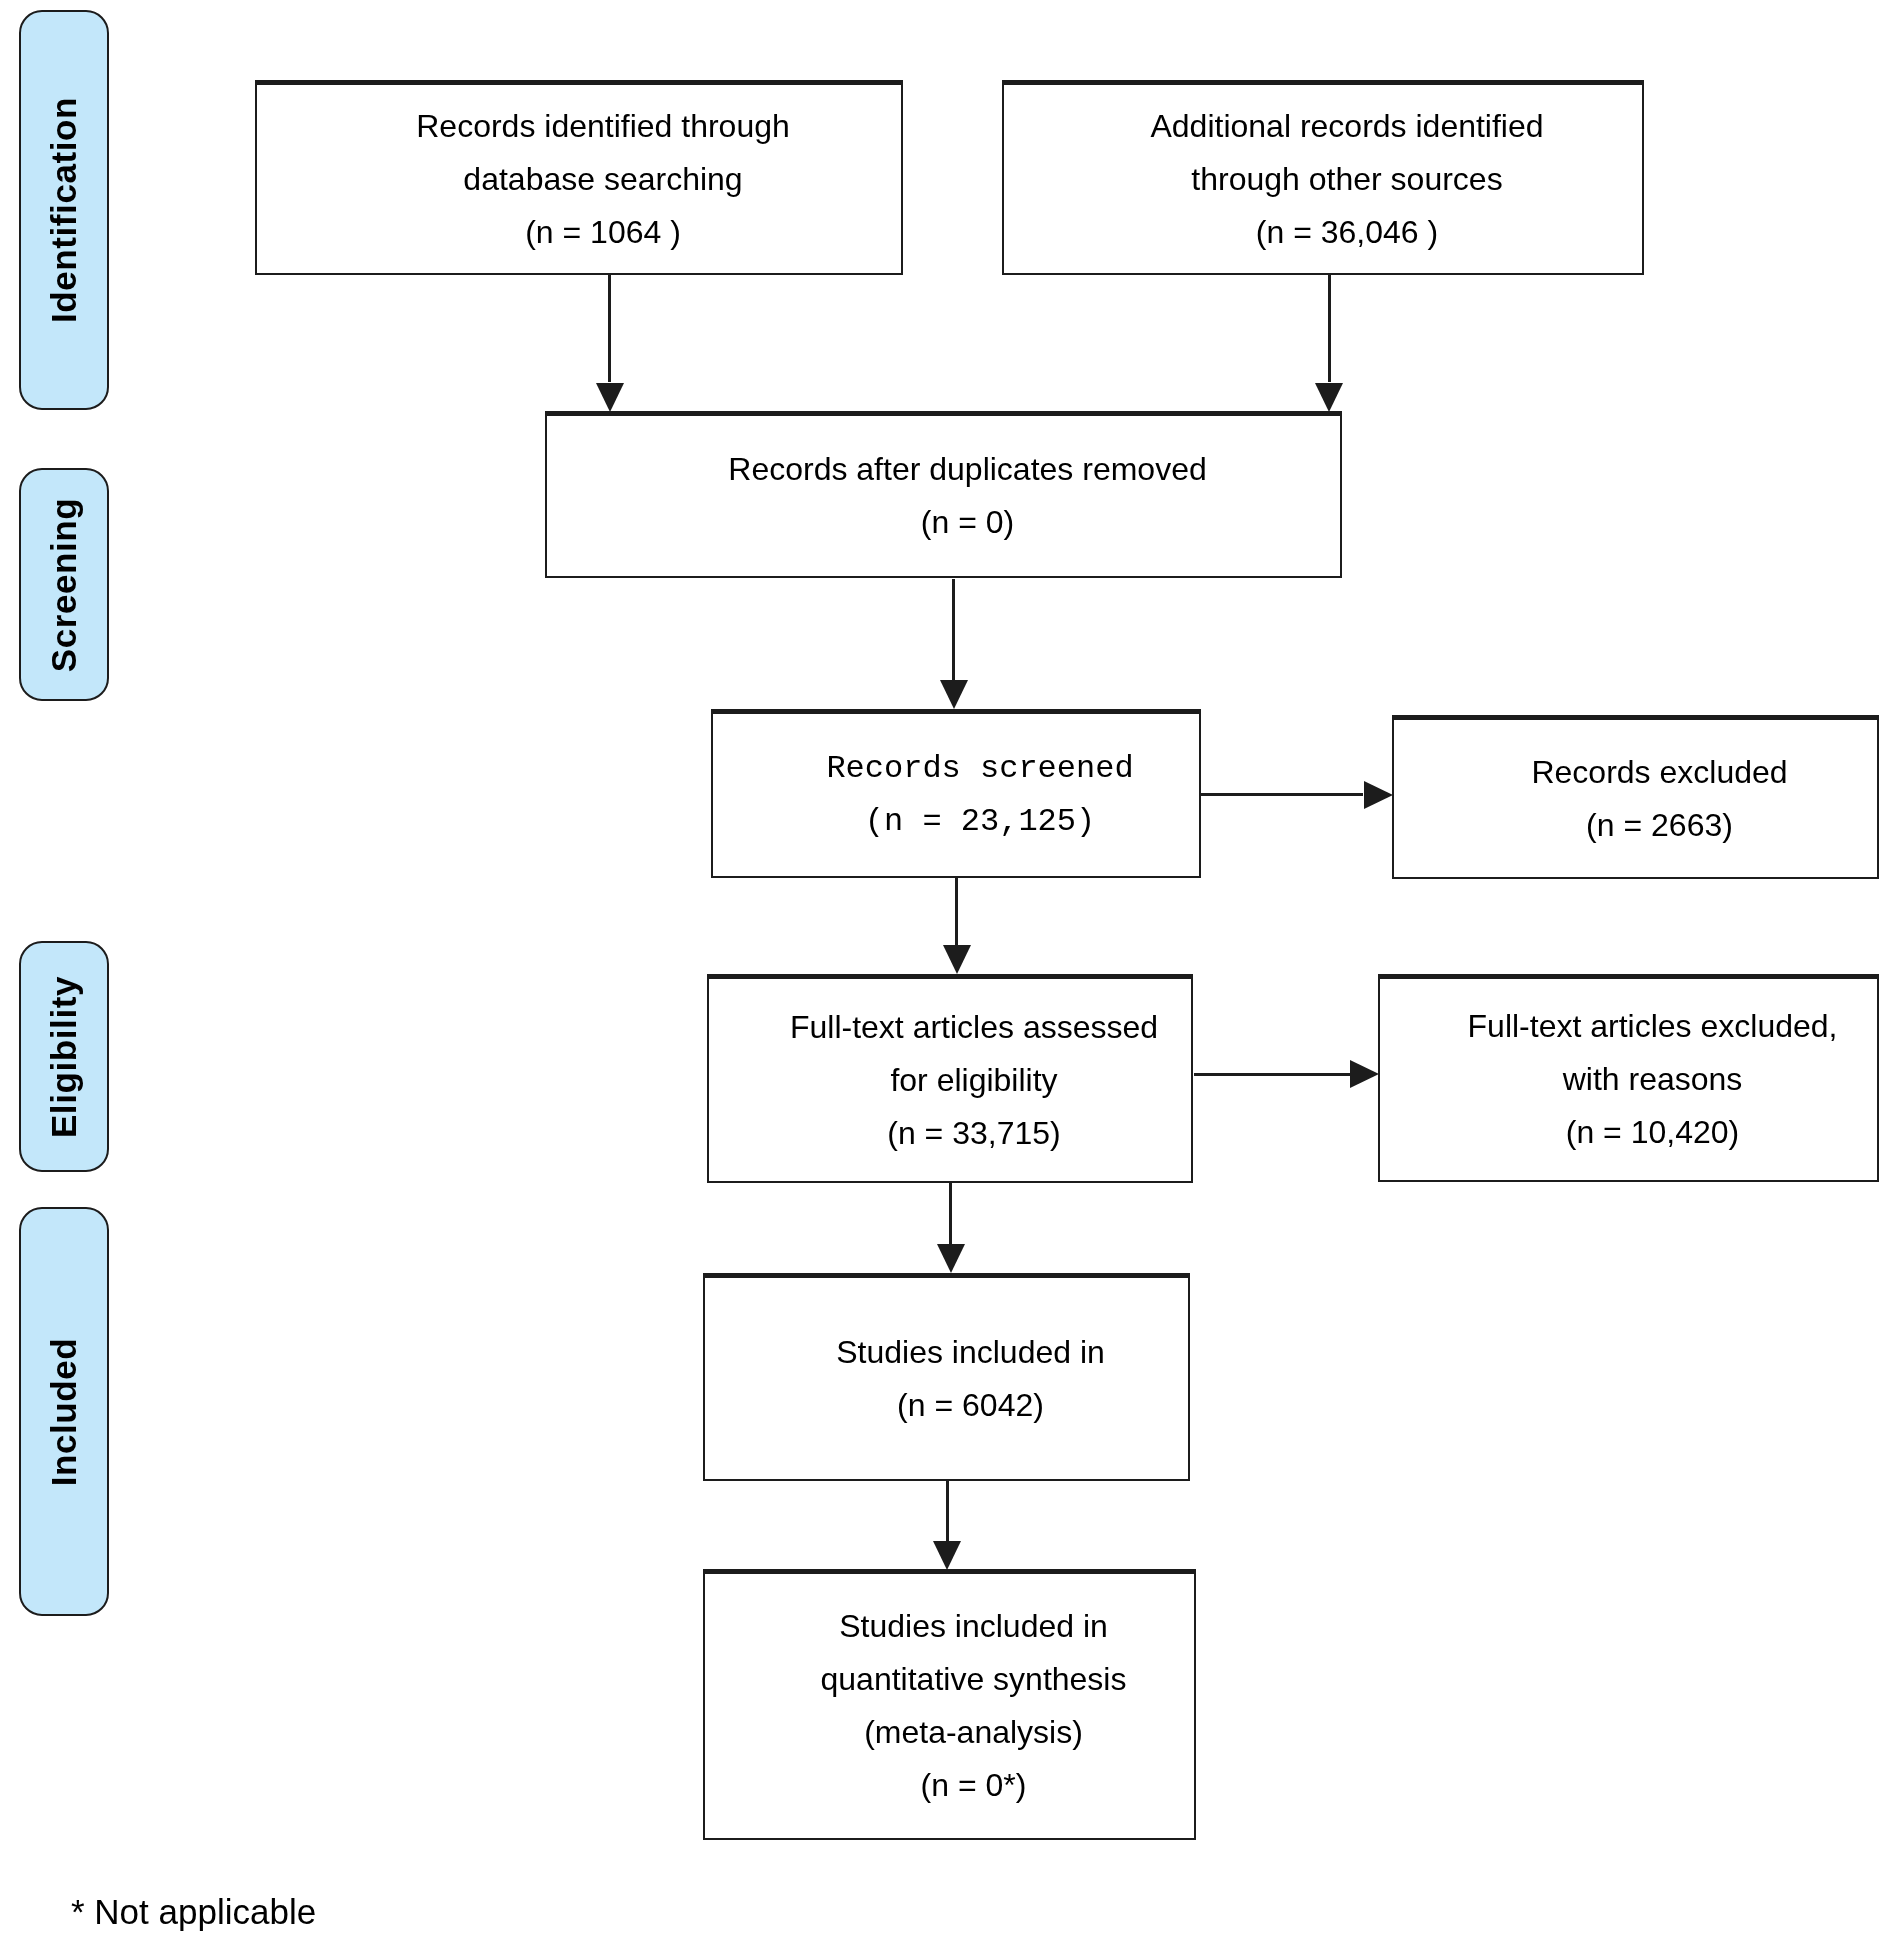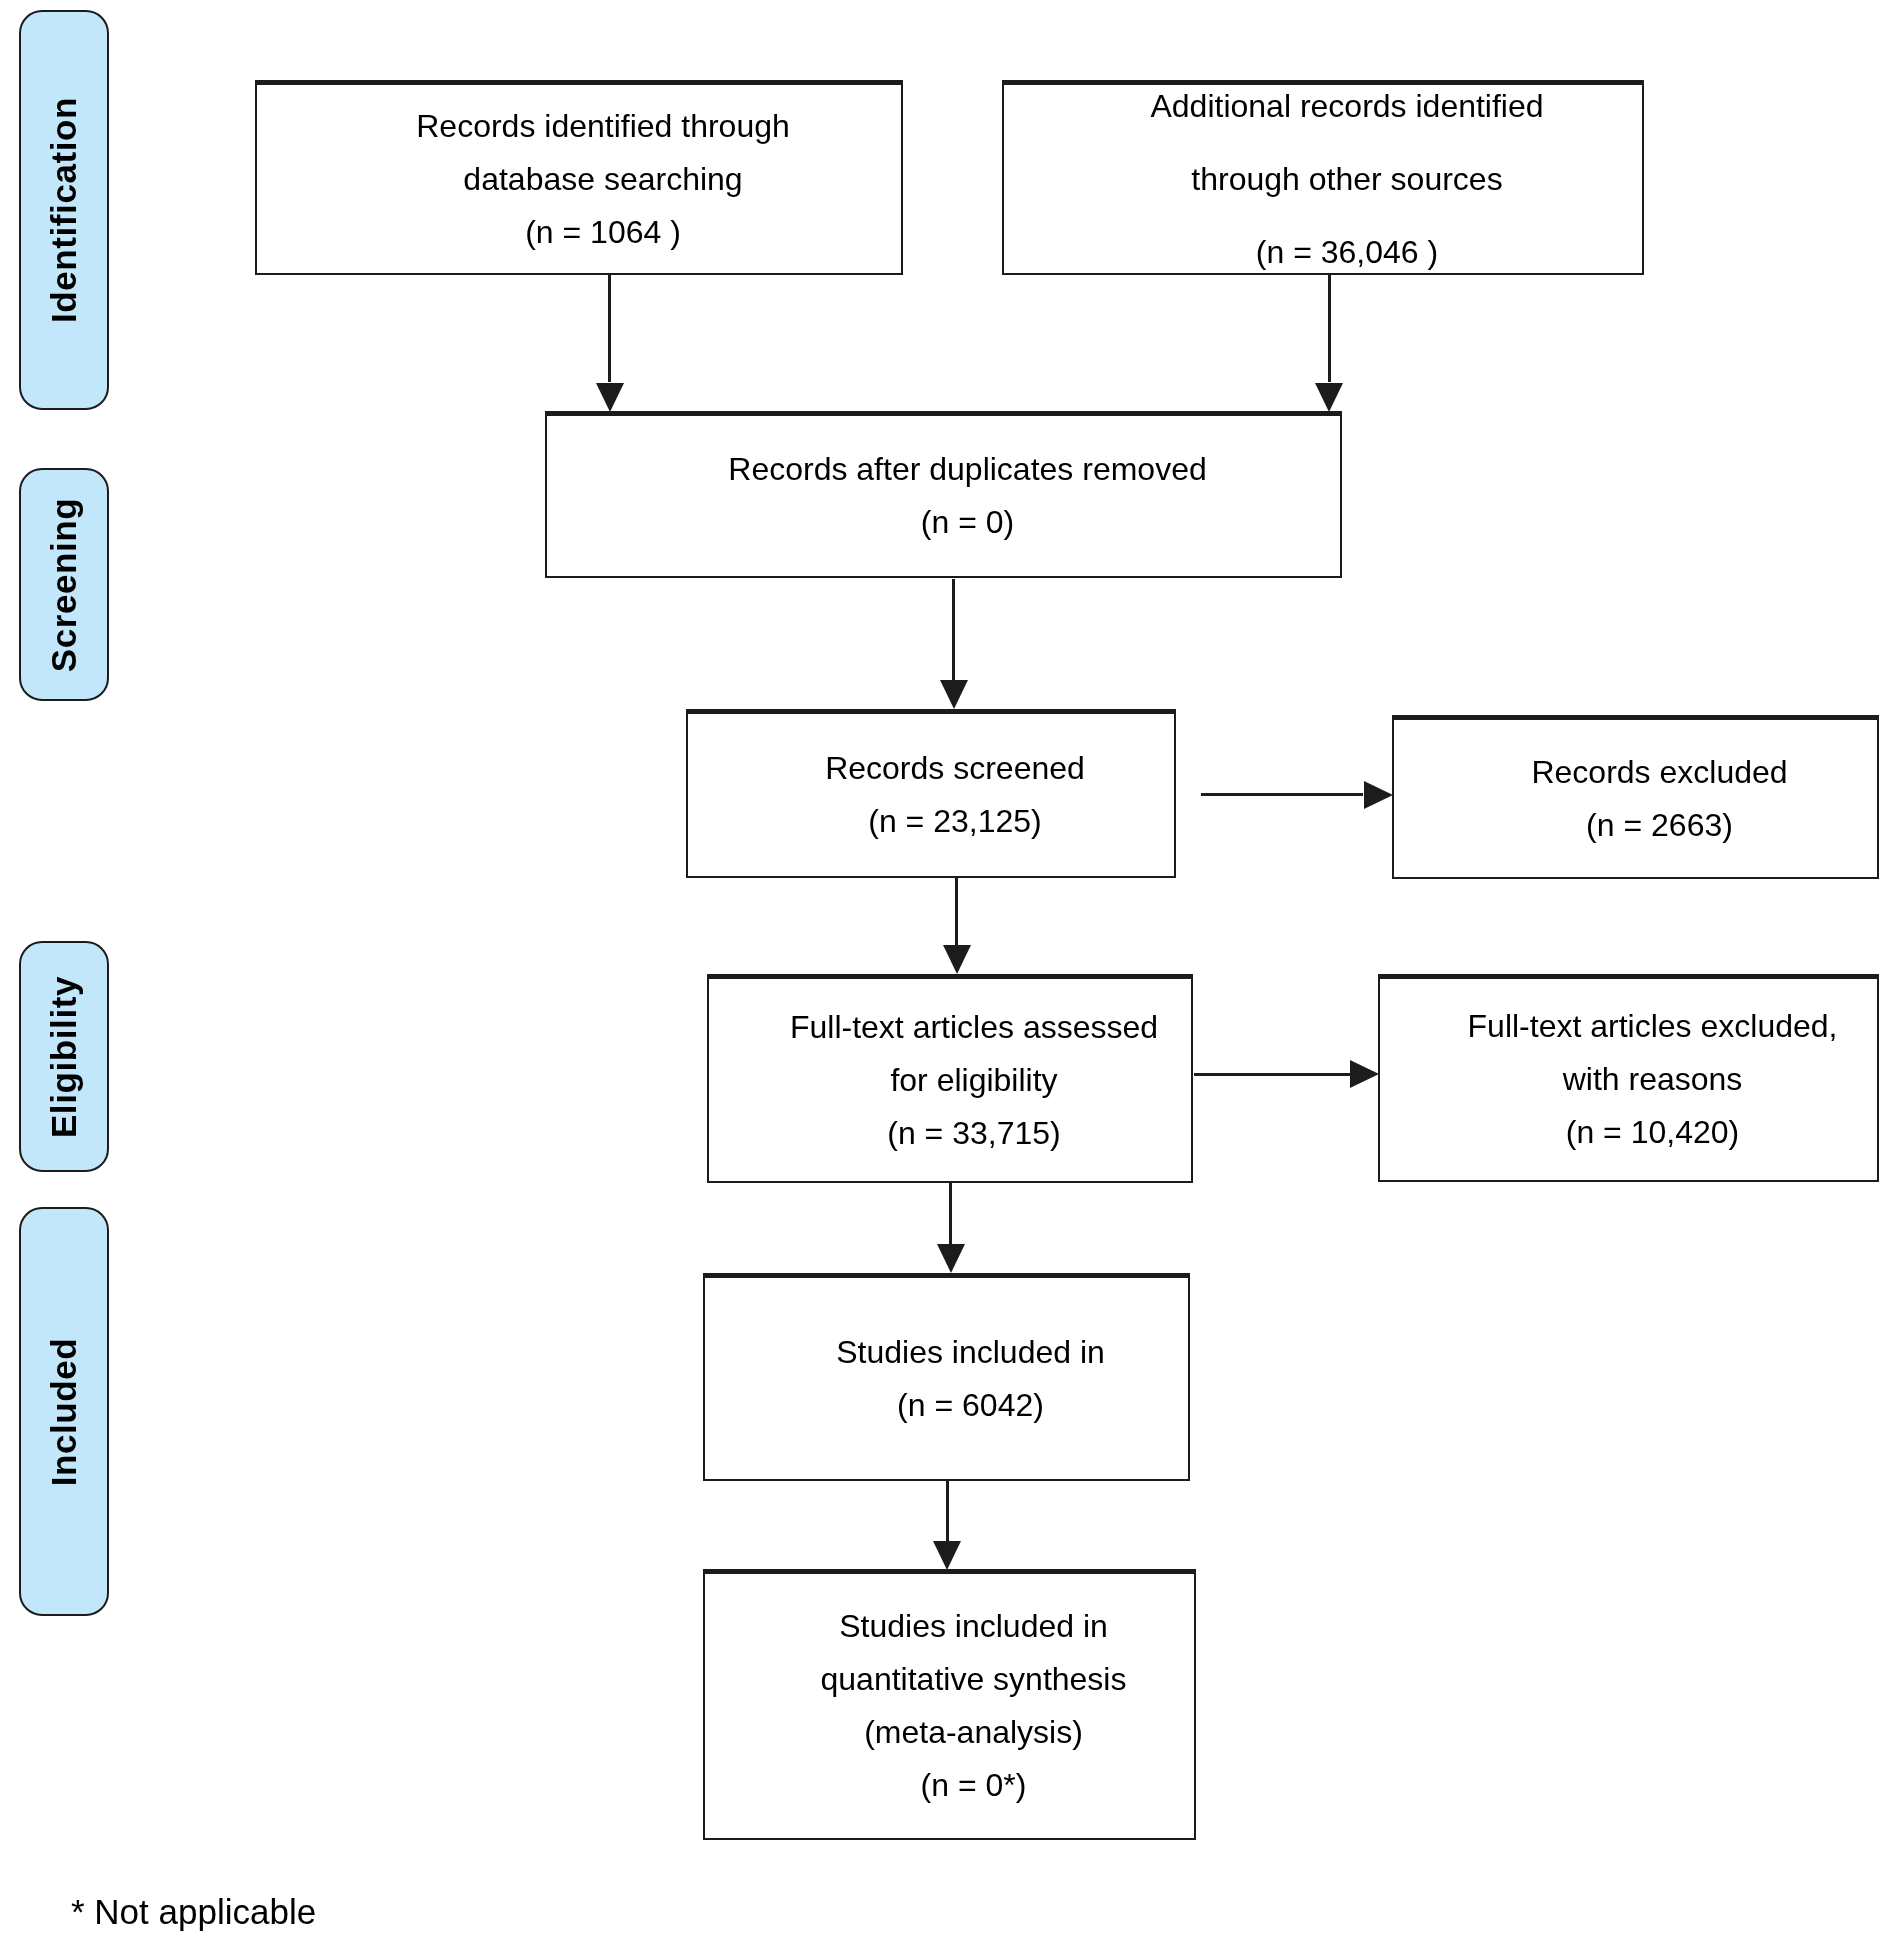--- a/index.html
+++ b/index.html
@@ -96,32 +96,32 @@
   <div class="stage" style="top:1207px;height:409px;">
     <span class="stage-label">Included</span>
   </div>
 
   <div class="fbox" style="left:255px;top:80px;width:648px;height:195px;">
     <div class="bline">Records identified through</div>
     <div class="bline">database searching</div>
     <div class="bline">(n = 1064 )</div>
   </div>
 
-  <div class="fbox" style="left:1002px;top:80px;width:642px;height:195px;gap:20px;">
+  <div class="fbox" style="left:1002px;top:80px;width:642px;height:195px;">
     <div class="bline">Additional records identified</div>
     <div class="bline">through other sources</div>
     <div class="bline">(n = 36,046 )</div>
   </div>
 
   <div class="fbox" style="left:545px;top:411px;width:797px;height:167px;">
     <div class="bline">Records after duplicates removed</div>
     <div class="bline">(n = 0)</div>
   </div>
 
-  <div class="fbox" style="left:686px;top:709px;width:490px;height:169px;">
+  <div class="fbox" style="left:711px;top:709px;width:490px;height:169px;font-family:Liberation Mono, monospace;">
     <div class="bline">Records screened</div>
     <div class="bline">(n = 23,125)</div>
   </div>
 
   <div class="fbox" style="left:1392px;top:715px;width:487px;height:164px;text-align:center;">
     <div class="bline">Records excluded</div>
     <div class="bline">(n = 2663)</div>
   </div>
 
   <div class="fbox" style="left:707px;top:974px;width:486px;height:209px;">

